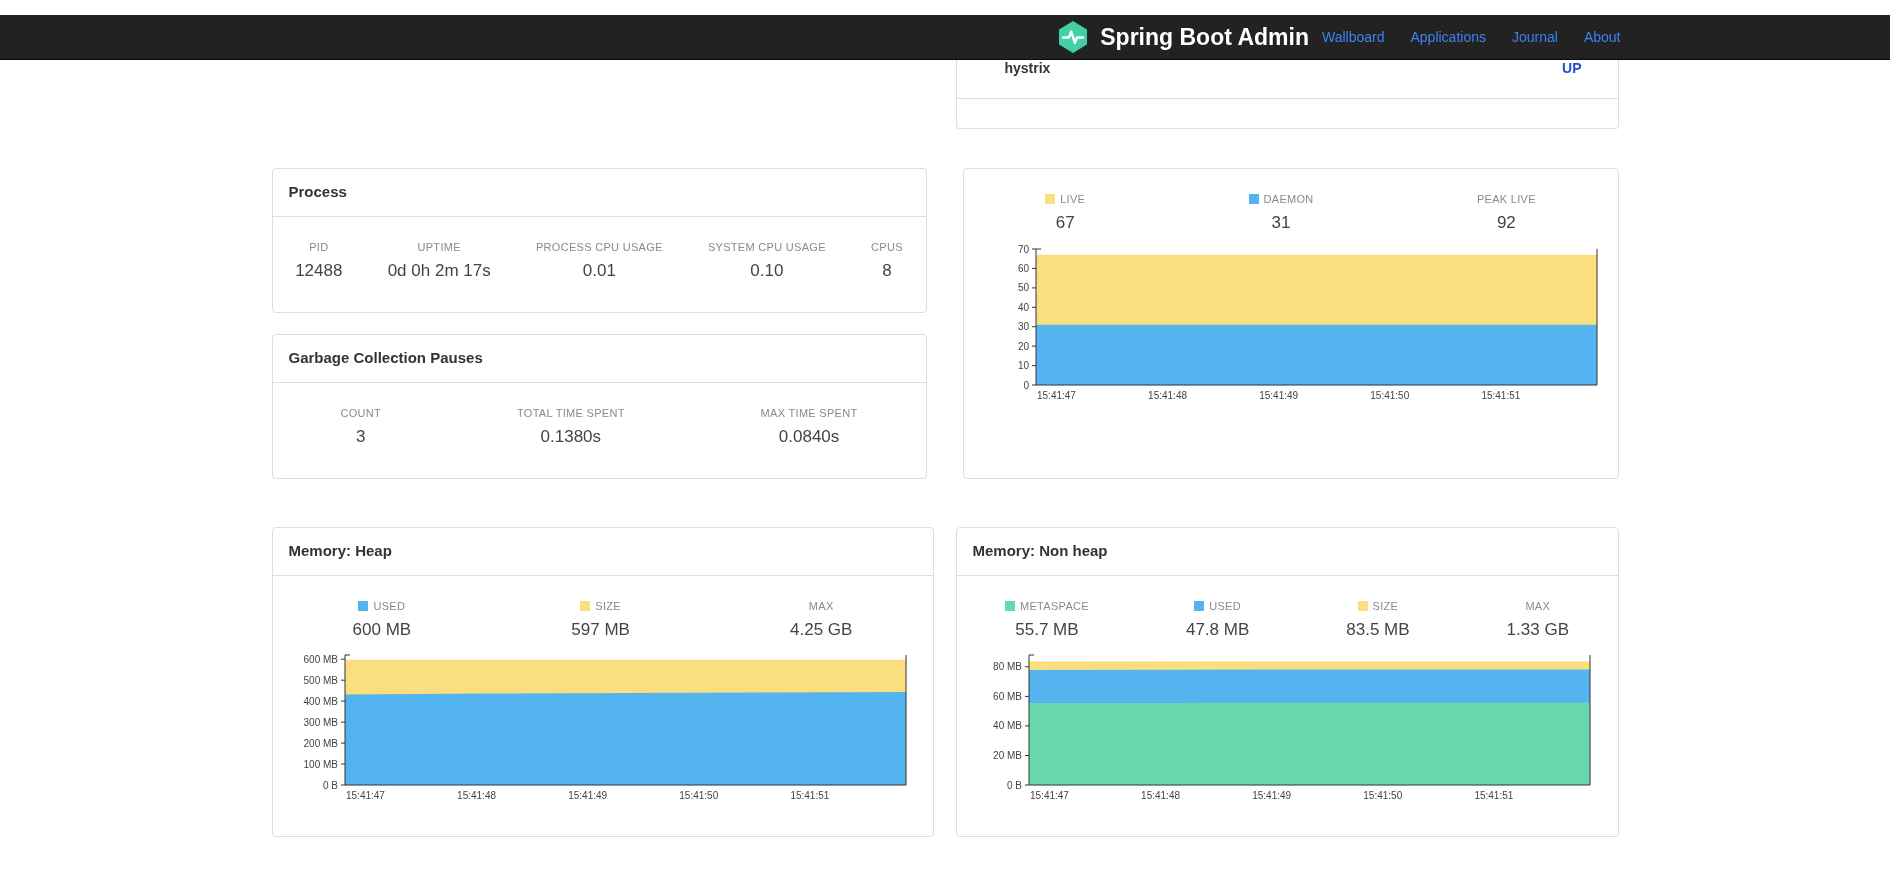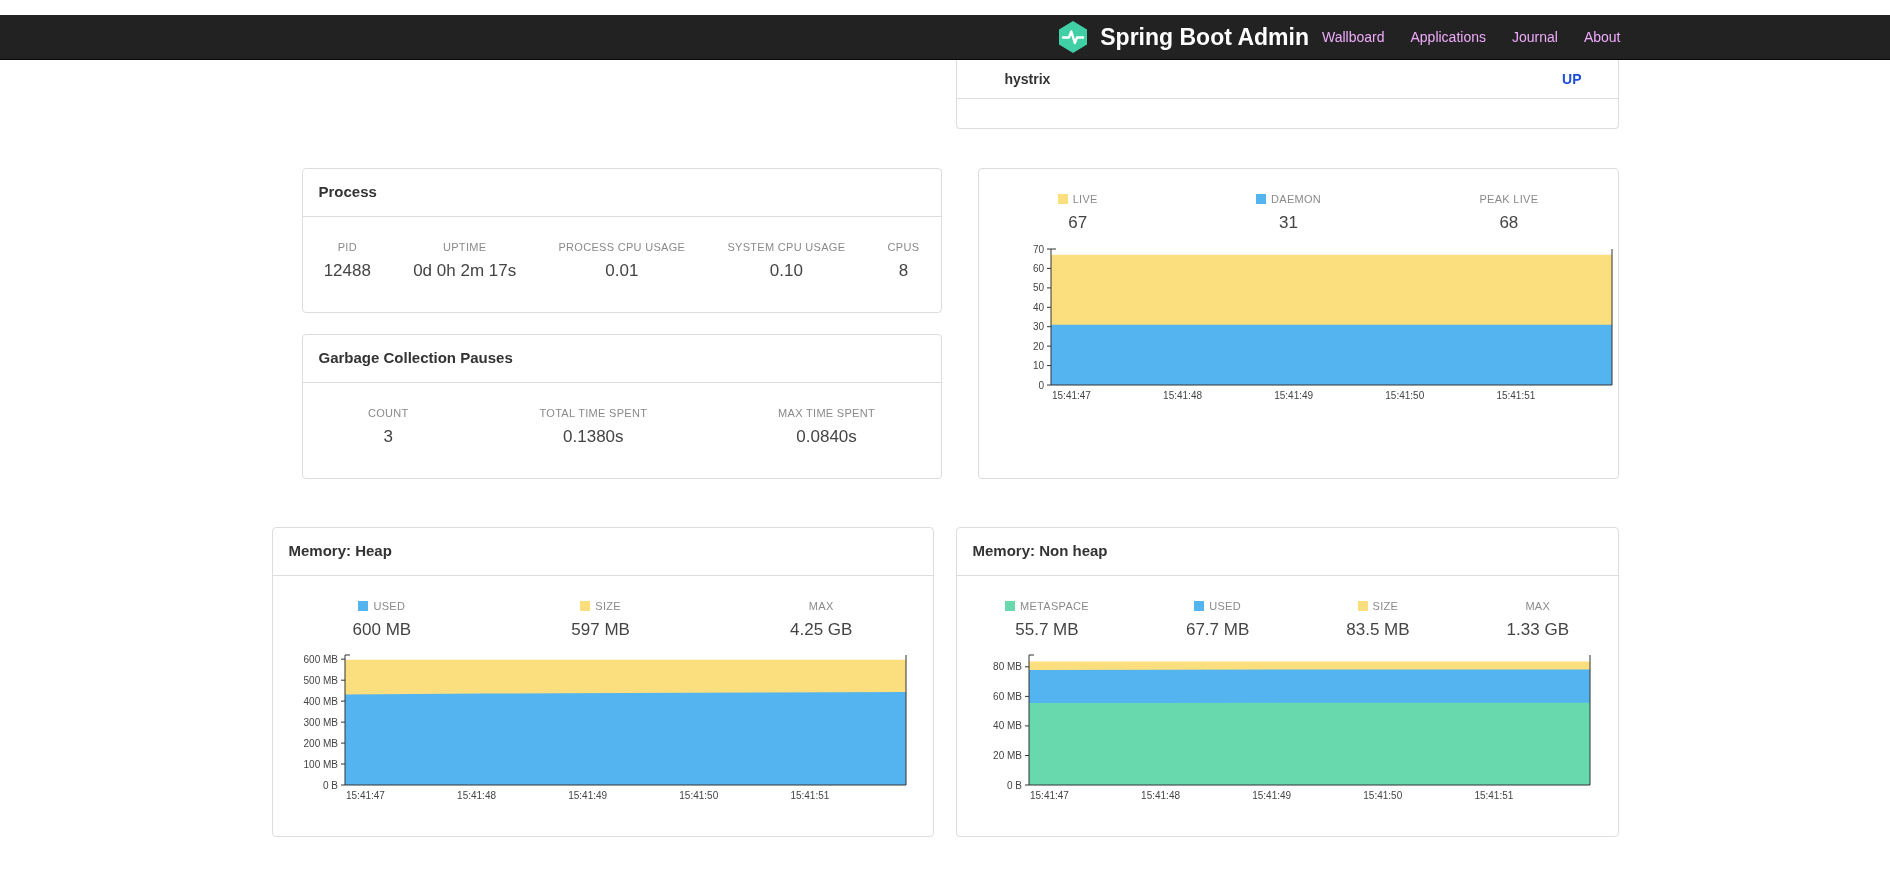--- a/index.html
+++ b/index.html
@@ -6,38 +6,38 @@
   body {
     width: 1890px; height: 892px; overflow: hidden;
     background: #ffffff; color: #333;
     font-family: "Liberation Sans", sans-serif;
   }
   
   .navbar { height: 45px; background: #222; border-bottom: 1px solid #080808; }
   .navbar-inner { width: 1377px; margin: 15px auto; height: 100%; display: flex; align-items: center; justify-content: flex-end; }
   .brand { display: flex; align-items: center; gap: 10px; color: #fff; font-size: 23px; font-weight: bold; text-decoration: none; }
   .nav-links { display: flex; list-style: none; align-items: center; height: 100%; }
-  .nav-links a { display: flex; align-items: center; height: 45px; padding: 0 13px; color: #f0abfc; text-decoration: none; font-size: 14px; }
+  .nav-links a { display: flex; align-items: center; height: 45px; padding: 0 13px; color: #3b82f6; text-decoration: none; font-size: 14px; }
   
   .main { width: 1347px; margin: 0 auto; }
   .row0 { display: flex; }
-  .row1 { display: flex; gap: 36px; margin-top: 39px; margin-left: 30px; }
+  .row1 { display: flex; gap: 36px; margin-top: 39px; }
   .row2 { display: flex; gap: 22px; margin-top: 48px; }
   .col { width: 662px; display: flex; flex-direction: column; }
   .col-r { width: 663px; }
   
   .panel { background: #fff; border: 1px solid #ddd; border-radius: 4px; }
   .panel-heading { height: 48px; padding: 14px 16px; border-bottom: 1px solid #ddd; font-size: 15px; font-weight: bold; color: #333; }
   .panel-sm { height: 145px; }
   .panel-tall { height: 311px; }
   .panel-mem { height: 310px; }
   .gc-panel { margin-top: 21px; }
   
   .health-panel { margin-left: auto; width: 663px; height: 69px; background: #fff; border: 1px solid #ddd; border-top: none; border-radius: 0 0 4px 4px; }
-  .health-row { height: 39px; display: flex; align-items: center; justify-content: space-between; padding: 0 36px 0 48px; border-bottom: 1px solid #ddd; }
+  .health-row { height: 39px; display: flex; justify-content: space-between; padding: 0 36px 0 48px; border-bottom: 1px solid #ddd; }
   .health-name { font-size: 14px; font-weight: 600; color: #333; }
   .health-status { font-size: 14px; font-weight: bold; }
   
   .metrics { display: flex; justify-content: space-around; text-align: center; padding-top: 24px; }
   .metric-label { font-size: 11px; color: #8a8a8a; letter-spacing: .3px; line-height: 13px; }
   .metric-value { font-size: 17px; color: #444; margin-top: 7px; line-height: 20px; }
   .swatch { display: inline-block; width: 10px; height: 10px; margin-right: 5px; vertical-align: -1px; }
   
   .chart { margin: 8px 0 0 14px; }
   .chart-mem { margin-top: 7px; }
@@ -138,21 +138,21 @@
           <div class="metric">
             <div class="metric-label"><span class="swatch" style="background-color: rgb(251, 223, 126);"></span><span>LIVE</span></div>
             <div class="metric-value">67</div>
           </div>
           <div class="metric">
             <div class="metric-label"><span class="swatch" style="background-color: rgb(84, 180, 240);"></span><span>DAEMON</span></div>
             <div class="metric-value">31</div>
           </div>
           <div class="metric">
             <div class="metric-label"><span>PEAK LIVE</span></div>
-            <div class="metric-value">68</div>
+            <div class="metric-value">92</div>
           </div>
         </div>
         <div class="chart"><svg width="623" height="164" xmlns="http://www.w3.org/2000/svg">
               <polygon points="58.0,13.8 198.3,13.8 338.5,13.8 478.8,13.8 619.0,13.8 619,144.0 58,144.0" fill="#FBDF7E"></polygon>
               <polygon points="58.0,83.8 198.3,83.8 338.5,83.8 478.8,83.8 619.0,83.8 619,144.0 58,144.0" fill="#54B4F0"></polygon>
               <line x1="58" y1="8" x2="58" y2="144" stroke="#333" stroke-width="1"></line>
               <line x1="58" y1="144" x2="619" y2="144" stroke="#333" stroke-width="1"></line>
               <line x1="619" y1="8" x2="619" y2="144" stroke="#333" stroke-width="1"></line>
               <line x1="58" y1="8" x2="63" y2="8" stroke="#333" stroke-width="1"></line>
               <line x1="54" y1="144.0" x2="58" y2="144.0" stroke="#333" stroke-width="1"></line>
@@ -232,21 +232,21 @@
     <div class="col col-r">
       <div class="panel panel-mem">
         <div class="panel-heading">Memory: Non heap</div>
         <div class="metrics">
           <div class="metric">
             <div class="metric-label"><span class="swatch" style="background-color: rgb(103, 217, 173);"></span><span>METASPACE</span></div>
             <div class="metric-value">55.7 MB</div>
           </div>
           <div class="metric">
             <div class="metric-label"><span class="swatch" style="background-color: rgb(84, 180, 240);"></span><span>USED</span></div>
-            <div class="metric-value">67.7 MB</div>
+            <div class="metric-value">47.8 MB</div>
           </div>
           <div class="metric">
             <div class="metric-label"><span class="swatch" style="background-color: rgb(251, 223, 126);"></span><span>SIZE</span></div>
             <div class="metric-value">83.5 MB</div>
           </div>
           <div class="metric">
             <div class="metric-label"><span>MAX</span></div>
             <div class="metric-value">1.33 GB</div>
           </div>
         </div>

